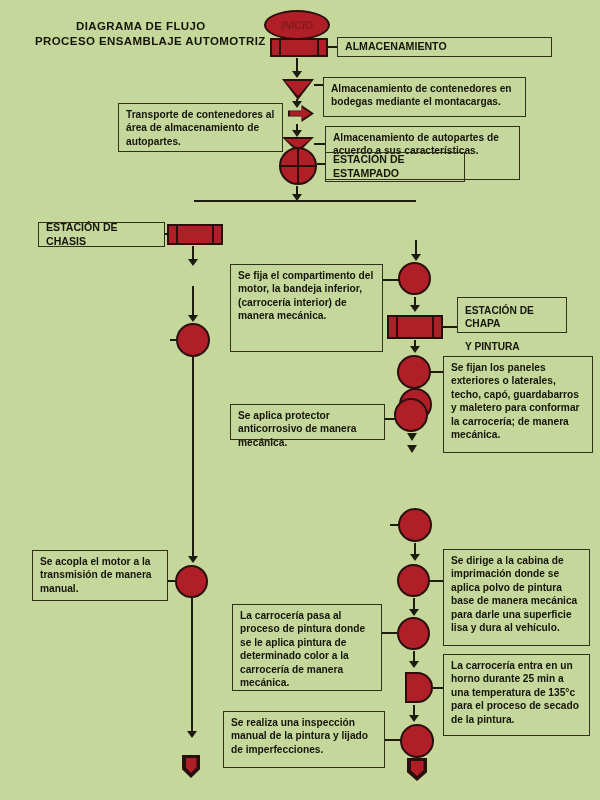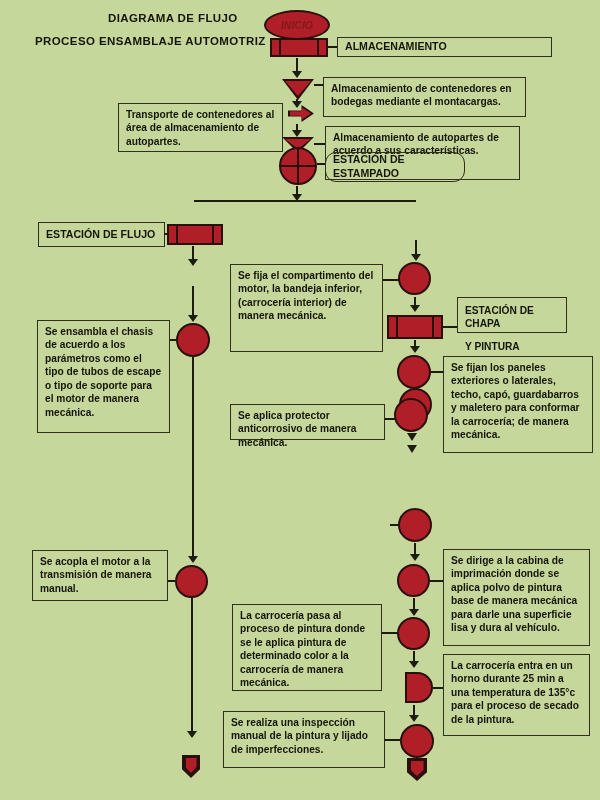--- a/index.html
+++ b/index.html
@@ -41,21 +41,21 @@
            box-sizing:border-box; display:flex; align-items:center; justify-content:center;
            font-weight:bold; font-size:10.5px; color:#841a1a;font-style:italic;}
   .overlay{background:rgba(198,215,155,0.42); color:rgba(55,70,45,0.72); border-color:rgba(40,40,25,0.8);}
   .chapa-line{margin:3px 0;}
 </style>
 </head>
 <body>
 
 <div class="diagram">
 
-  <div class="title" style="left:76px;top:12px;margin-left:32px;">DIAGRAMA DE FLUJO</div>
+  <div class="title" style="left:76px;top:20px;">DIAGRAMA DE FLUJO</div>
   <div class="title" style="left:35px;top:35px;">PROCESO ENSAMBLAJE AUTOMOTRIZ</div>
 
   <div class="ellipse" style="left:264px;top:10px;width:66px;height:30px;">INICIO</div>
   <div class="procrect" style="left:270px;top:38px;width:58px;height:19px;"></div>
   <div class="hline" style="left:328px;top:46px;width:10px;"></div>
   <div class="box labelbox" style="left:337px;top:37px;width:215px;height:20px;">ALMACENAMIENTO</div>
 
   <div class="vline varrow" style="left:296px;top:58px;height:13px;"></div>
   <div class="tri" style="left:282px;top:79px;width:32px;height:21px;">
       <div class="fill"></div>
@@ -70,33 +70,32 @@
   <div class="box" style="left:118px;top:103px;width:165px;height:49px;">Transporte de contenedores al área de almacenamiento de autopartes.</div>
 
   <div class="vline varrow" style="left:296px;top:124px;height:6px;"></div>
   <div class="tri" style="left:282px;top:137px;width:32px;height:16px;">
       <div class="fill"></div>
     </div>
   <div class="hline" style="left:314px;top:143px;width:12px;"></div>
   <div class="circle cross" style="left:279px;top:147px;width:38px;height:38px;"></div>
   <div class="hline" style="left:317px;top:163px;width:9px;"></div>
   <div class="box" style="left:325px;top:126px;width:195px;height:54px;">Almacenamiento de autopartes  de acuerdo a sus características.</div>
-  <div class="box labelbox" style="left:325px;top:152px;width:140px;height:30px;border-radius:11px;">ESTACIÓN DE ESTAMPADO</div>
+  <div class="box labelbox" style="left:325px;top:152px;width:140px;height:30px;">ESTACIÓN DE ESTAMPADO</div>
 
   <div class="vline varrow" style="left:296px;top:186px;height:8px;"></div>
   <div class="hline" style="left:194px;top:200px;width:222px;"></div>
 
-  <div class="box labelbox" style="left:38px;top:222px;width:127px;height:25px;">ESTACIÓN DE FLUJO</div>
+  <div class="box labelbox" style="left:38px;top:222px;width:127px;height:25px;">ESTACIÓN DE CHASIS</div>
   <div class="hline" style="left:164px;top:233px;width:4px;"></div>
   <div class="procrect" style="left:167px;top:224px;width:56px;height:21px;"></div>
   <div class="vline varrow" style="left:192px;top:246px;height:13px;"></div>
   <div class="vline varrow" style="left:192px;top:286px;height:29px;"></div>
   <div class="circle" style="left:176px;top:323px;width:34px;height:34px;"></div>
   <div class="hline" style="left:170px;top:339px;width:7px;"></div>
-  <div class="box" style="left:37px;top:320px;width:133px;height:113px;">Se ensambla el chasis de acuerdo a los parámetros como el tipo de tubos de escape o tipo de soporte para el motor de manera mecánica.</div>
 
   <div class="vline varrow" style="left:192px;top:357px;height:199px;"></div>
   <div class="circle" style="left:175px;top:565px;width:33px;height:33px;"></div>
   <div class="hline" style="left:167px;top:580px;width:8px;"></div>
   <div class="box" style="left:32px;top:550px;width:136px;height:51px;">Se acopla el motor a la transmisión de manera manual.</div>
   <div class="vline varrow" style="left:191px;top:598px;height:133px;"></div>
   <div class="pent" style="left:182px;top:755px;width:18px;height:23px;">
       <div class="fill"></div>
     </div>
 

